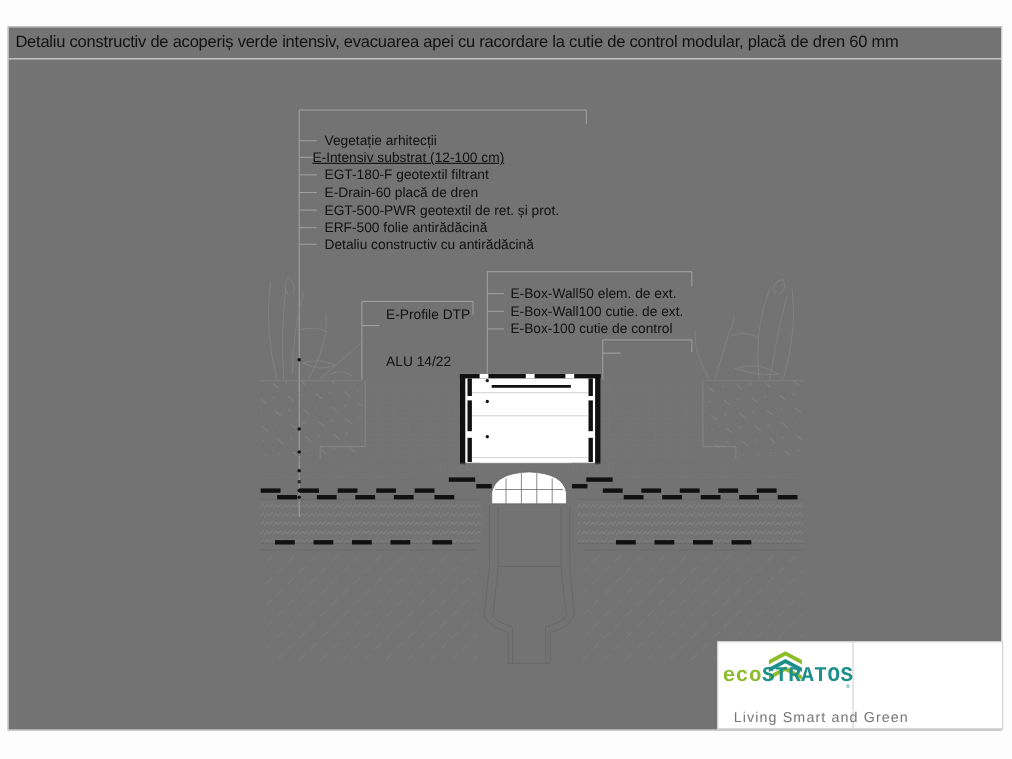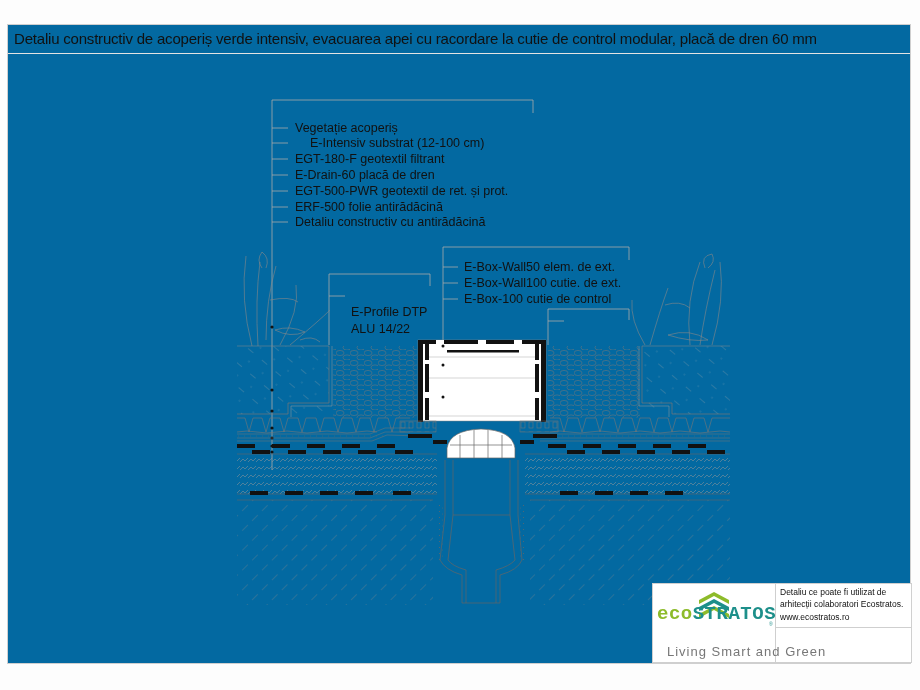--- a/index.html
+++ b/index.html
@@ -1,17 +1,17 @@
 <!DOCTYPE html>
 <html><head>
 <meta charset="utf-8">
 <style>
   html,body{margin:0;padding:0;background:#fdfdfd;}
   body{width:920px;height:690px;position:relative;overflow:hidden;font-family:"Liberation Sans",sans-serif;}
-  .frame{position:absolute;left:7px;top:24px;width:904px;height:640px;border:1px solid #cfcfcf;background:#0369a1;box-sizing:border-box;}
+  .frame{position:absolute;left:7px;top:24px;width:904px;height:640px;border:1px solid #cfcfcf;background:#737373;box-sizing:border-box;}
   .title-row{position:absolute;left:0;top:0;right:0;height:28px;border-bottom:1px solid #e3e3e3;}
   .title{position:absolute;left:6px;top:5px;font-size:15px;color:#111;white-space:nowrap;letter-spacing:-0.2px;}
   svg.drawing{position:absolute;left:0;top:0;}
   .lbl{position:absolute;font-size:12.5px;color:#111;white-space:nowrap;line-height:16px;}
   .titleblock{position:absolute;left:652px;top:583px;width:260px;height:80px;border:1px solid #cfcfcf;background:#fff;box-sizing:border-box;}
   .tb-logo{position:absolute;left:0;top:0;width:122px;height:78px;border-right:1px solid #cfcfcf;}
   .tb-info1{position:absolute;left:123px;top:0;right:0;height:44px;border-bottom:1px solid #cfcfcf;font-size:8.5px;color:#111;padding:3px 4px;box-sizing:border-box;line-height:11.5px;}
   .tb-info2{position:absolute;left:123px;top:45px;right:0;bottom:0;font-size:8.5px;color:#111;padding:4px 4px;box-sizing:border-box;line-height:12px;}
   .logo-word{position:absolute;left:4px;top:19px;font-size:19px;font-weight:bold;letter-spacing:0.5px;font-family:Liberation Mono, monospace;}
   .logo-eco{color:#8dbb2a;}
@@ -238,44 +238,39 @@
     <path d="M650,345 Q660,310 668,288"></path>
     <path d="M690,345 Q685,300 700,262"></path>
     <path d="M700,345 Q705,310 715,270"></path>
     <path d="M712,345 Q725,300 720,262"></path>
     <path d="M705,268 Q700,256 712,254 Q716,262 708,268"></path>
     <path d="M665,305 Q680,300 690,308"></path>
     <path d="M668,335 Q690,328 708,340 Q690,342 668,335"></path>
   </g>
 </svg>
 
-<div class="lbl" style="left:295px;top:120px;">Vegetație acoperiș</div>
-<div class="lbl" style="left:310px;top:135px;">E-Intensiv substrat (12-100 cm)</div>
+<div class="lbl" style="left:295px;top:120px;">Vegetație arhitecții</div>
+<div class="lbl" style="left:284px;top:135px;text-decoration:underline;">E-Intensiv substrat (12-100 cm)</div>
 <div class="lbl" style="left:295px;top:151px;">EGT-180-F geotextil filtrant</div>
 <div class="lbl" style="left:295px;top:167px;">E-Drain-60 placă de dren</div>
 <div class="lbl" style="left:295px;top:183px;">EGT-500-PWR geotextil de ret. și prot.</div>
 <div class="lbl" style="left:295px;top:199px;">ERF-500 folie antirădăcină</div>
 <div class="lbl" style="left:295px;top:214px;">Detaliu constructiv cu antirădăcină</div>
 
-<div class="lbl" style="left:351px;top:304px;text-align:right;">E-Profile DTP</div>
+<div class="lbl" style="left:351px;top:278px;text-align:right;">E-Profile DTP</div>
 <div class="lbl" style="left:351px;top:297px;margin-top:24px;">ALU 14/22</div>
 
 <div class="lbl" style="left:464px;top:259px;">E-Box-Wall50 elem. de ext.</div>
 <div class="lbl" style="left:464px;top:275px;">E-Box-Wall100 cutie. de ext.</div>
 <div class="lbl" style="left:464px;top:291px;">E-Box-100 cutie de control</div>
 
 <div class="titleblock">
   <div class="tb-logo">
     <svg width="122" height="40" style="position:absolute;left:0;top:0;">
       <path d="M46,20 L61,12 L76,20 L76,16 L61,8 L46,16 Z" fill="#8dbb2a"></path>
       <path d="M46,27 L61,19 L76,27 L76,23 L61,15 L46,23 Z" fill="#1d8f8a"></path>
       <path d="M46,34 L61,26 L76,34 L76,30 L61,22 L46,30 Z" fill="#8dbb2a"></path>
     </svg>
     <div class="logo-word"><span class="logo-eco">eco</span><span class="logo-stratos">STRATOS</span></div>
     <div class="logo-reg">®</div>
     <div class="logo-tag">Living Smart and Green</div>
   </div>
-  <div class="tb-info1">
-    <div>Detaliu ce poate fi utilizat de</div>
-    <div>arhitecții colaboratori Ecostratos.</div>
-    <div style="margin-top:2px;">www.ecostratos.ro</div>
-  </div>
 </div>
 
 </body></html>

